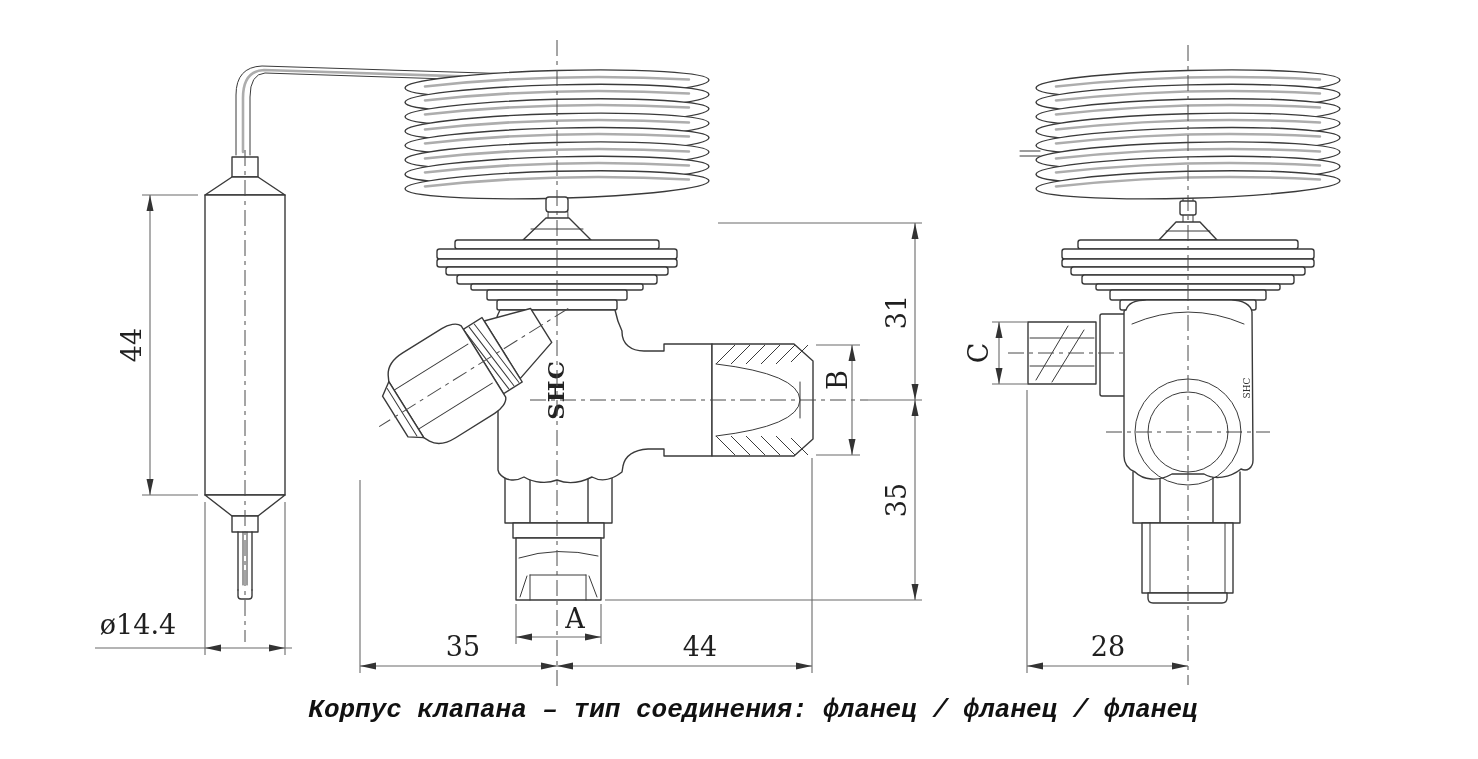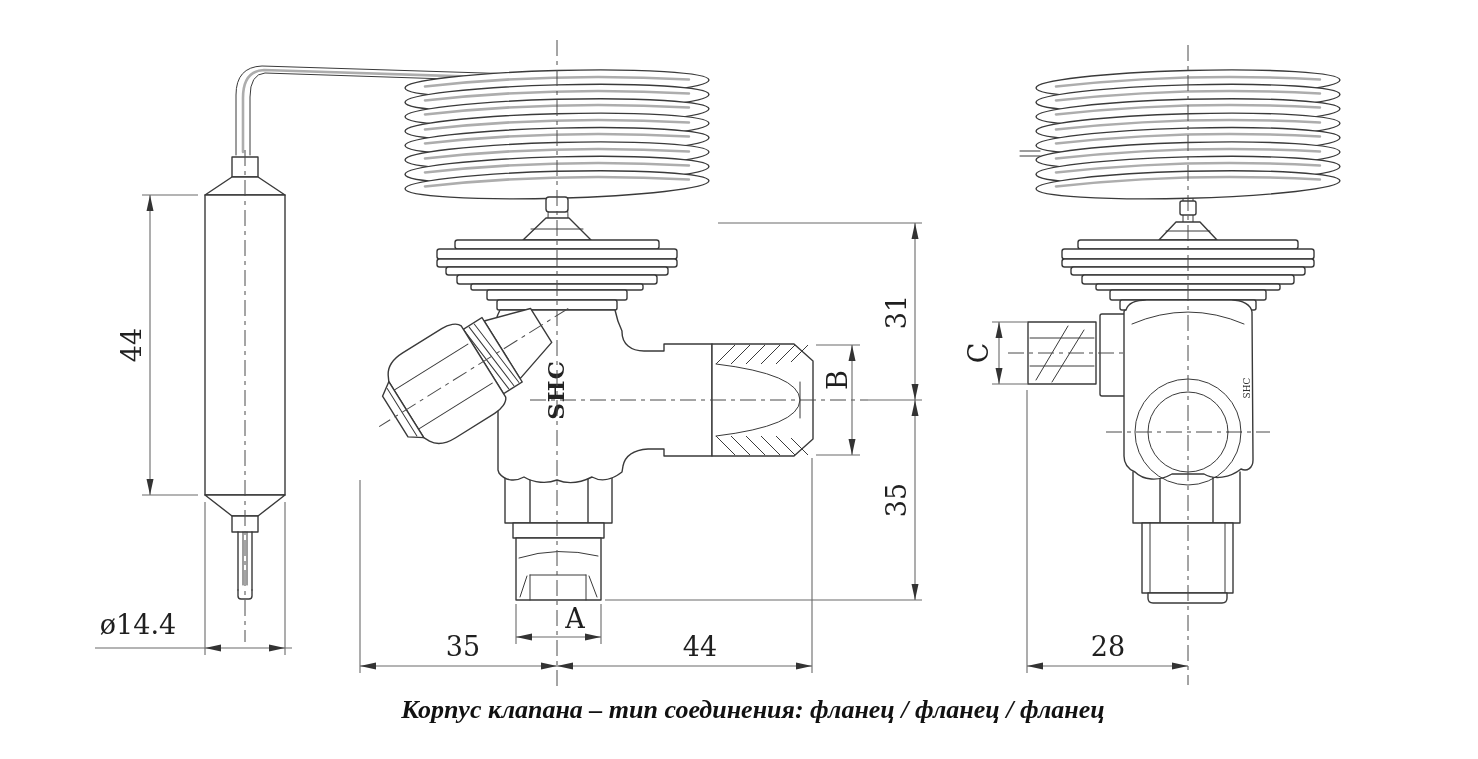--- a/index.html
+++ b/index.html
@@ -13,21 +13,21 @@
   .cl {fill:none;stroke:#4a4a4a;stroke-width:1;stroke-dasharray:16 5 4 5;}
   .dl {fill:none;stroke:#6b6b6b;stroke-width:1.1;}
   .ar {fill:#333333;stroke:none;}
   .gray{fill:none;stroke:#adadad;stroke-width:2.6;stroke-linecap:round;}
   .hatch{fill:none;stroke:#3a3a3a;stroke-width:1;}
   .dimtxt{font-family:"DejaVu Serif","Liberation Serif",serif;font-size:27px;fill:#1f1f1f;}
   .brand{font-family:"DejaVu Serif","Liberation Serif",serif;font-size:23px;font-weight:bold;
          fill:#222222;letter-spacing:1px;}
   .brand-small{font-family:"DejaVu Serif",serif;font-size:9px;fill:#333;}
   .caption{position:absolute;left:0;right:0;top:695px;text-align:center;
-           font-family:Liberation Serif, serif;font-style:italic;font-weight:bold;
+           font-family:Liberation Mono, monospace;font-style:italic;font-weight:bold;
            font-size:26px;color:#111111;margin-left:28px;}
 </style>
 </head>
 <body>
 
 <div class="stage">
 
 <svg width="1478" height="759" viewBox="0 0 1478 759">
 
   <g>

